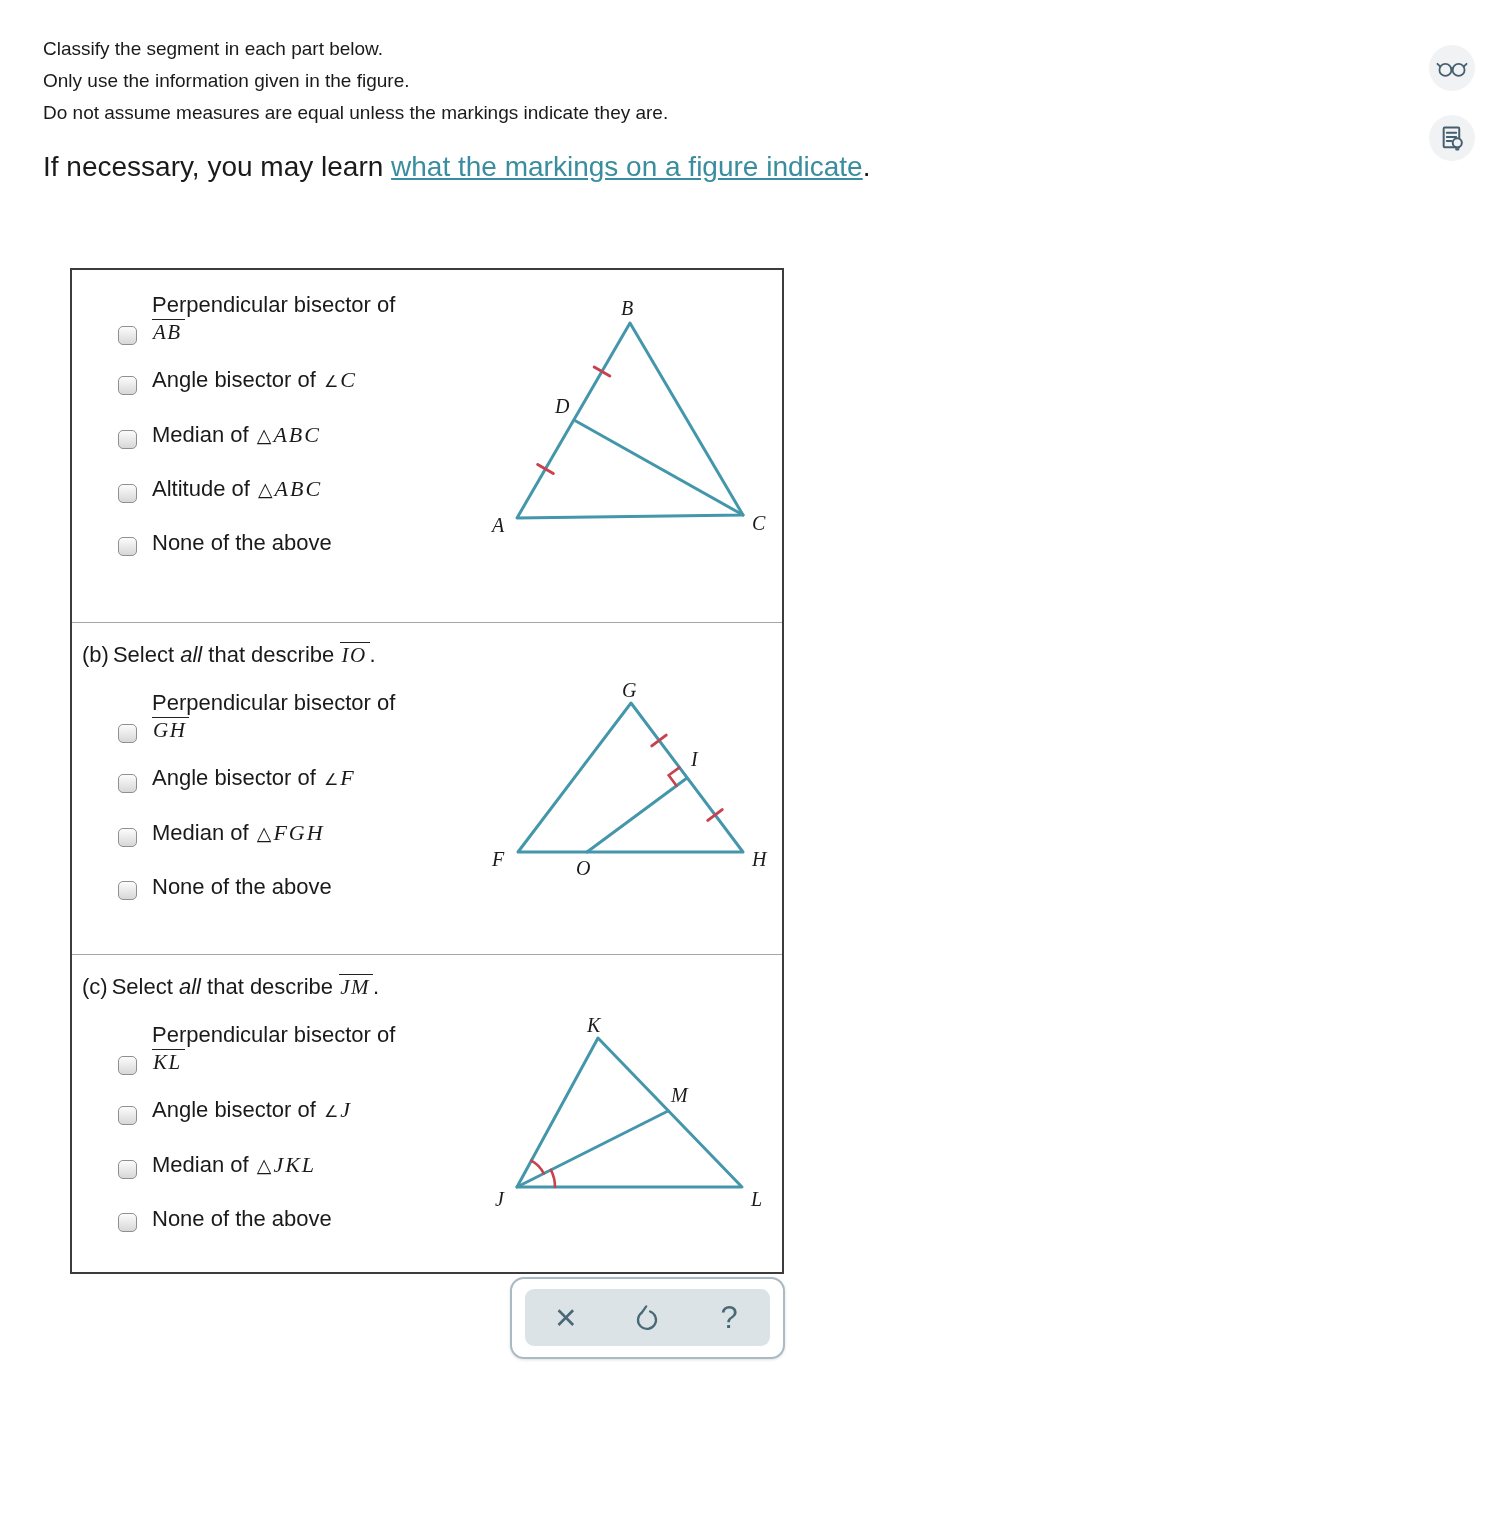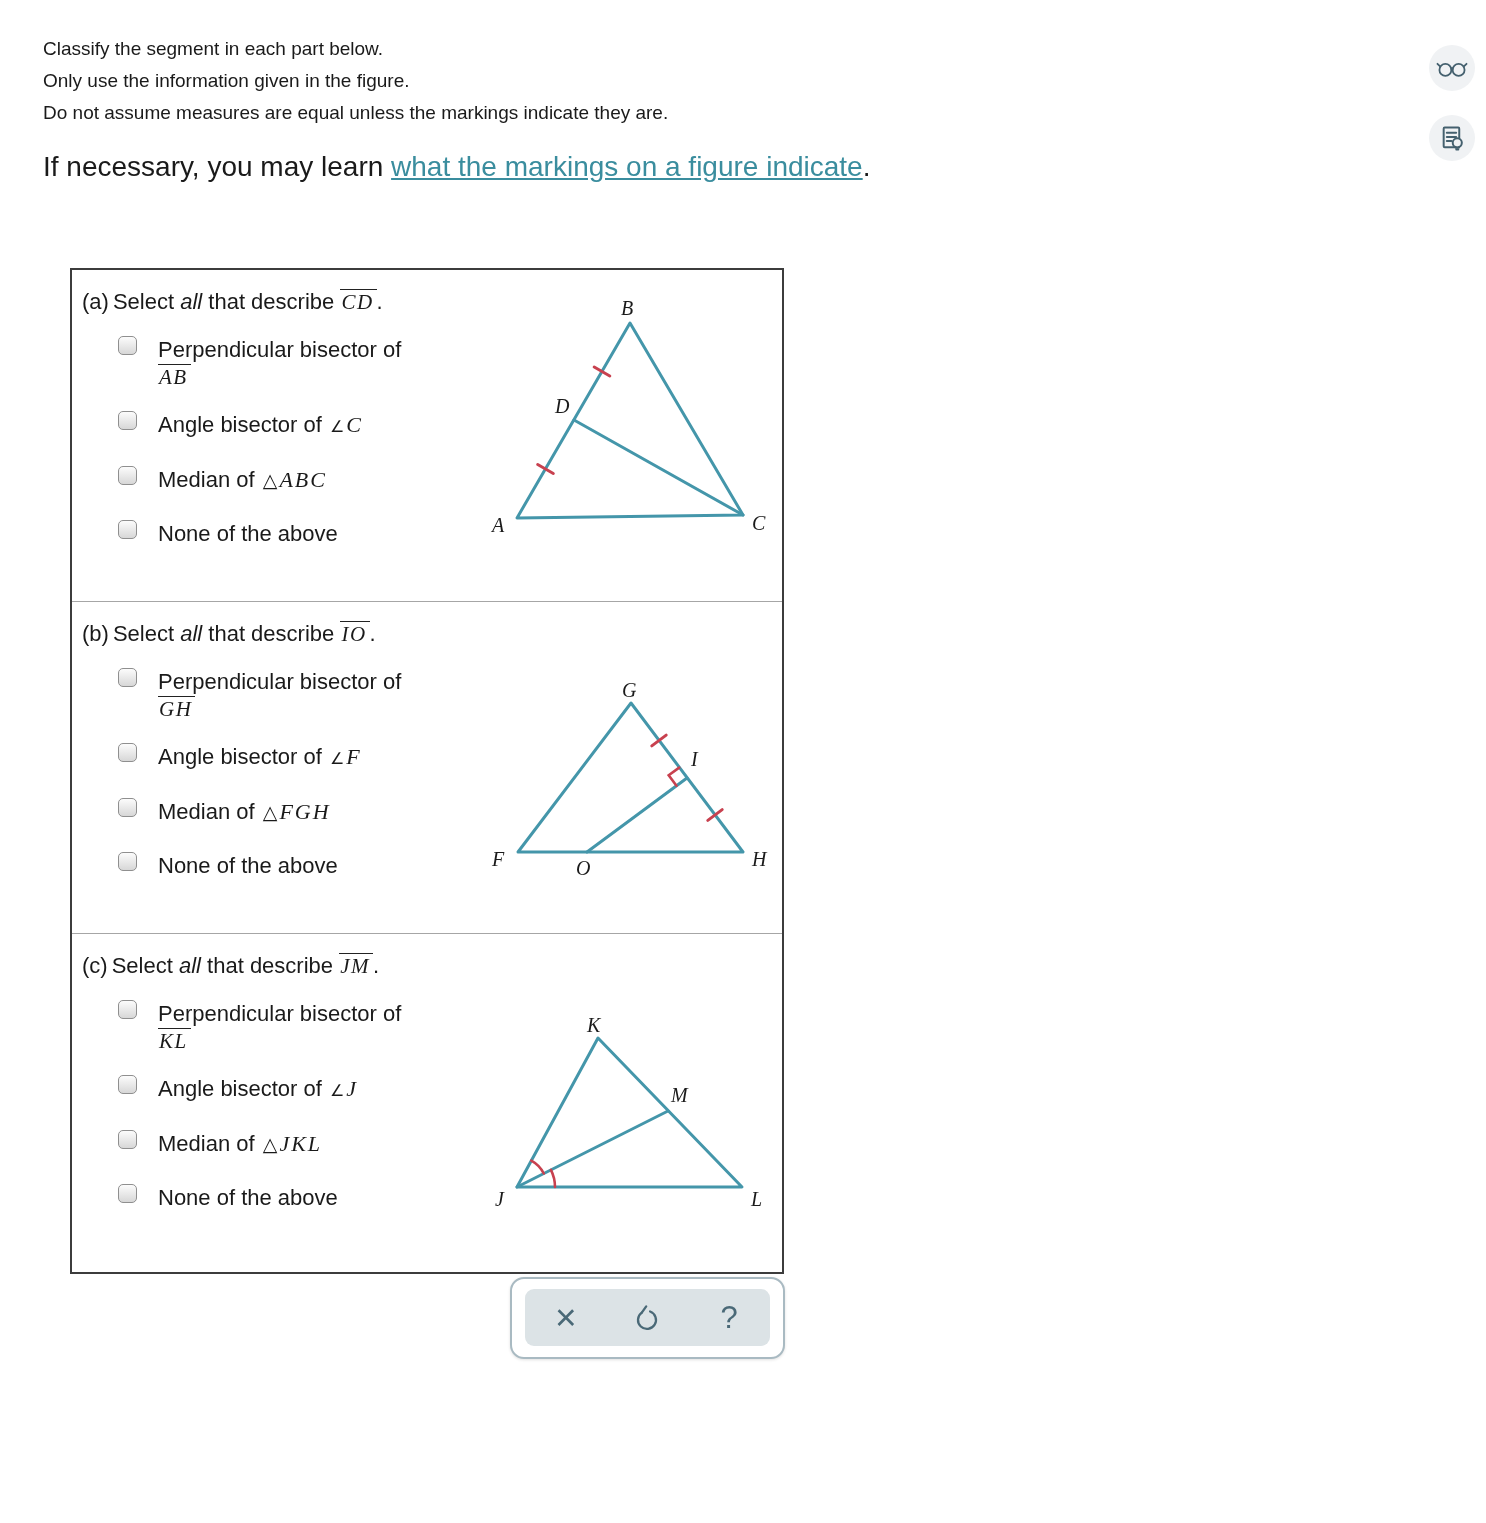--- a/index.html
+++ b/index.html
@@ -20,21 +20,21 @@
     background:#f0f2f4;border:none;display:flex;align-items:center;justify-content:center;cursor:pointer;}
   .round-btn svg{display:block;}
   
   .qbox{position:absolute;left:70px;top:268px;width:714px;height:1006px;
     border:2px solid #3c3c3c;background:#fff;}
   .section{height:332px;border-bottom:1px solid #a6a6a6;}
   .section.last{height:auto;border-bottom:none;}
   .prompt{padding:19px 0 0 10px;font-size:22px;}
   .prompt .part{margin-right:4px;}
   .options{margin:21px 0 0 46px;width:380px;}
-  .option{display:flex;align-items:flex-start;gap:21px;margin-bottom:26px;margin-top:19px;}
+  .option{display:flex;align-items:flex-end;gap:15px;margin-bottom:26px;margin-top:19px;}
   .option.two-line{margin-bottom:21px;}
   .cb{width:19px;height:19px;flex:0 0 auto;border:1.4px solid #8f8f8f;border-radius:5px;
     background:linear-gradient(#fcfcfc,#d7d7d7);cursor:pointer;}
   .opt-label{font-size:22px;line-height:27px;}
   .opt-line{display:block;}
   
   .mseg{display:inline-block;font-family:"Liberation Serif",serif;font-style:italic;
     font-size:21px;line-height:1.08;letter-spacing:1.5px;border-top:1.6px solid #222;
     padding:1px 3px 0 1px;}
   .sym{font-family:"DejaVu Sans",sans-serif;font-size:16px;margin:0 2px 0 2px;}
@@ -87,41 +87,39 @@
     <path class="ico" d="M7.5 15.5 H12"></path>
     <circle class="ico" cx="17.6" cy="17.2" r="4.4" style="fill:#f0f2f4"></circle>
     <path class="ico" d="M16.1 21.8 H19.1"></path>
     <path class="ico" d="M16.6 23.7 H18.6"></path>
   </svg>
 </button>
 
 <div class="qbox" style="position:absolute;">
 
   <div class="section">
-    <div class="prompt">
-      <span class="part">(a)</span><span>Select</span>
-      <i>all</i>
-      <span>that describe</span>
-      <span class="mseg">CD</span><span>.</span>
-    </div>
     <div class="options">
       <div class="option two-line">
         <span class="cb"></span>
         <span class="opt-label">
           <span class="opt-line">Perpendicular bisector of</span>
           <span class="opt-line"><span class="mseg">AB</span></span>
         </span>
       </div>
       <div class="option">
         <span class="cb"></span>
         <span class="opt-label"><span>Angle bisector of</span> <span class="sym">∠</span><span class="mlet">C</span></span>
       </div>
       <div class="option">
         <span class="cb"></span>
         <span class="opt-label"><span>Median of</span> <span class="sym tri">△</span><span class="mlet">ABC</span></span>
+      </div>
+      <div class="option">
+        <span class="cb"></span>
+        <span class="opt-label"><span>Altitude of</span> <span class="sym tri">△</span><span class="mlet">ABC</span></span>
       </div>
       <div class="option">
         <span class="cb"></span>
         <span class="opt-label"><span>None of the above</span></span>
       </div>
     </div>
   </div>
 
   <div class="section">
     <div class="prompt">

